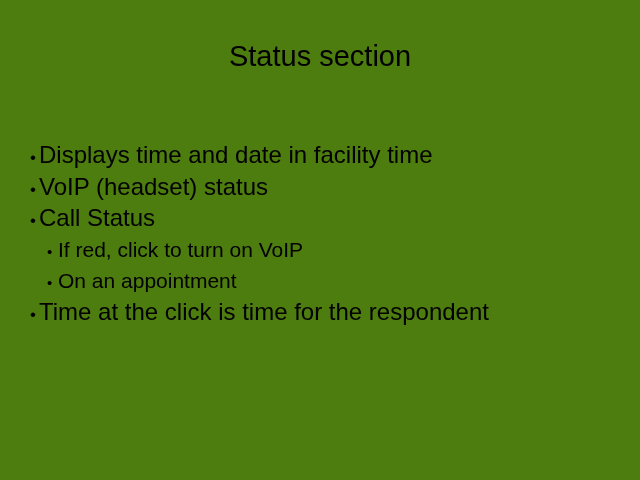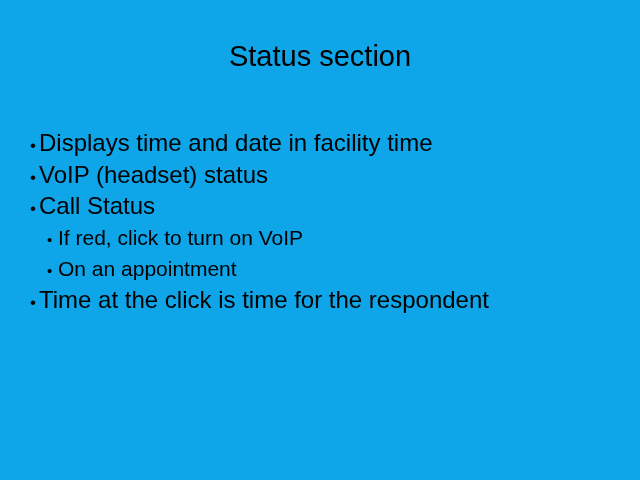--- a/index.html
+++ b/index.html
@@ -11,39 +11,39 @@
     height: 480px;
     background: #ffffff;
     font-family: "Liberation Sans", sans-serif;
     color: #000000;
     overflow: hidden;
   }
   .slide {
     position: relative;
     width: 640px;
     height: 480px;
-    background: #0ea5e9;
+    background: #4d7c0f;
   }
   .slide-title {
     position: absolute;
     left: 0;
     top: 39px;
     width: 640px;
     text-align: center;
     font-size: 29px;
     line-height: 34px;
     font-weight: normal;
     letter-spacing: 0px;
     color: #000000;
     white-space: nowrap;
   }
   .body-block {
     position: absolute;
     left: 30px;
-    top: 129px;
+    top: 141px;
     width: 600px;
   }
   .bullet-line {
     display: block;
     white-space: nowrap;
     color: #000000;
   }
   .bullet-line.level-1 {
     font-size: 24px;
     line-height: 28.7px;

